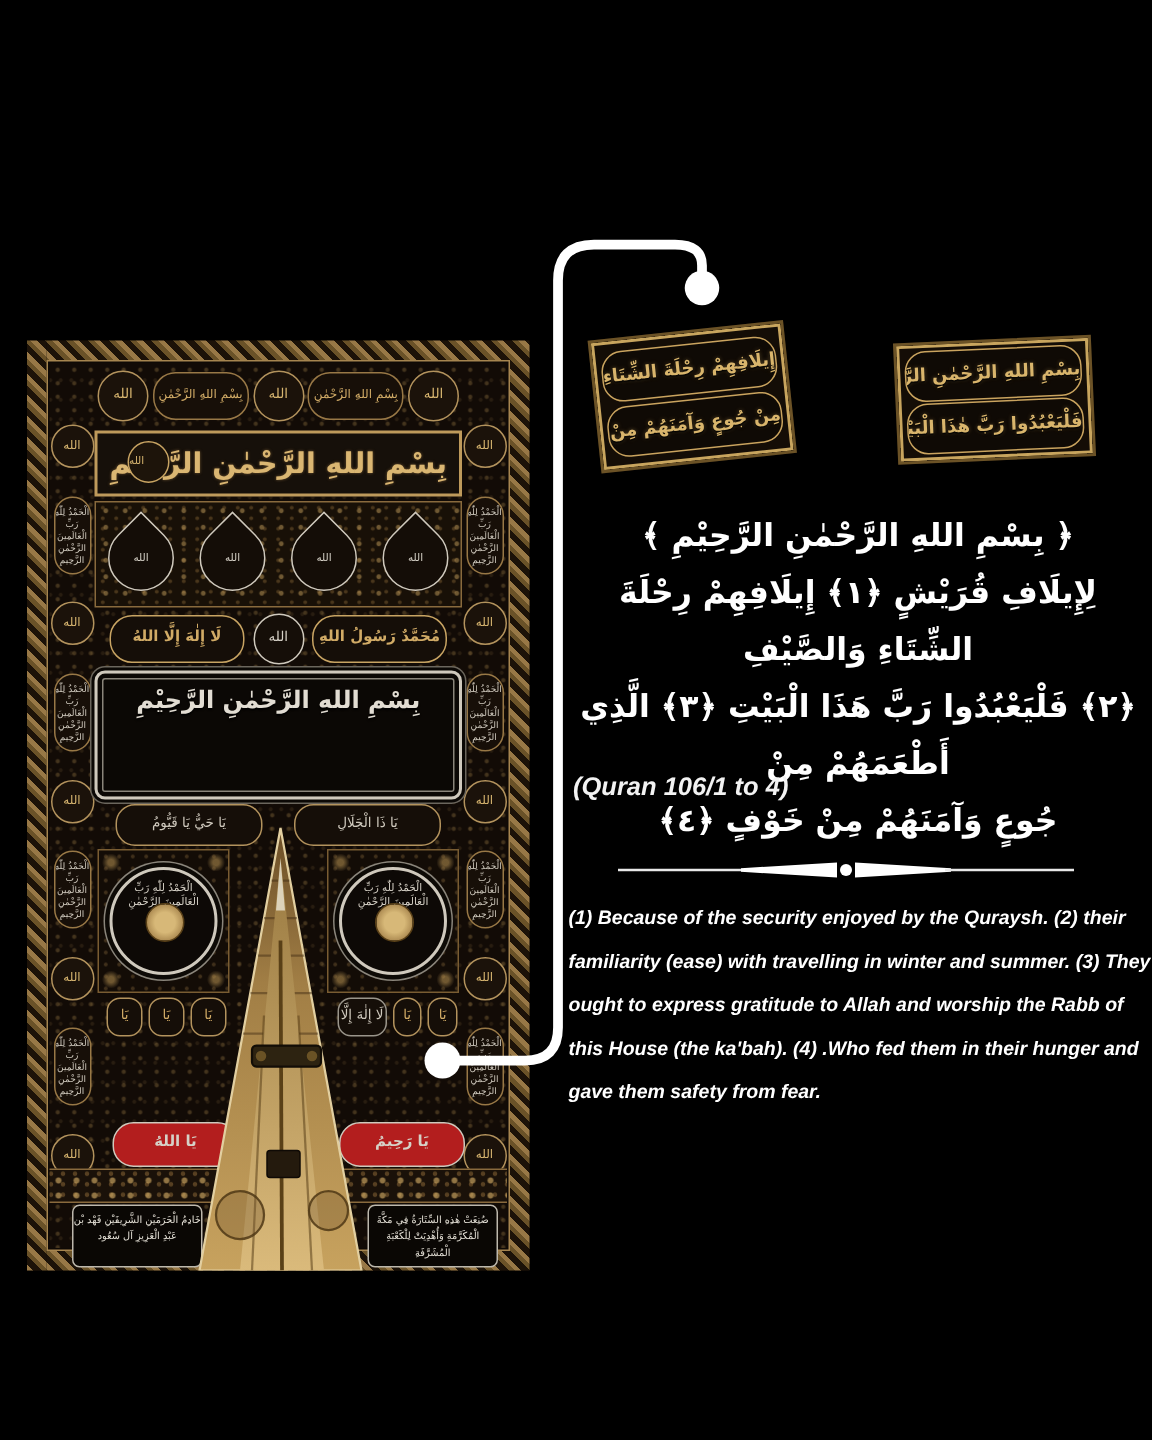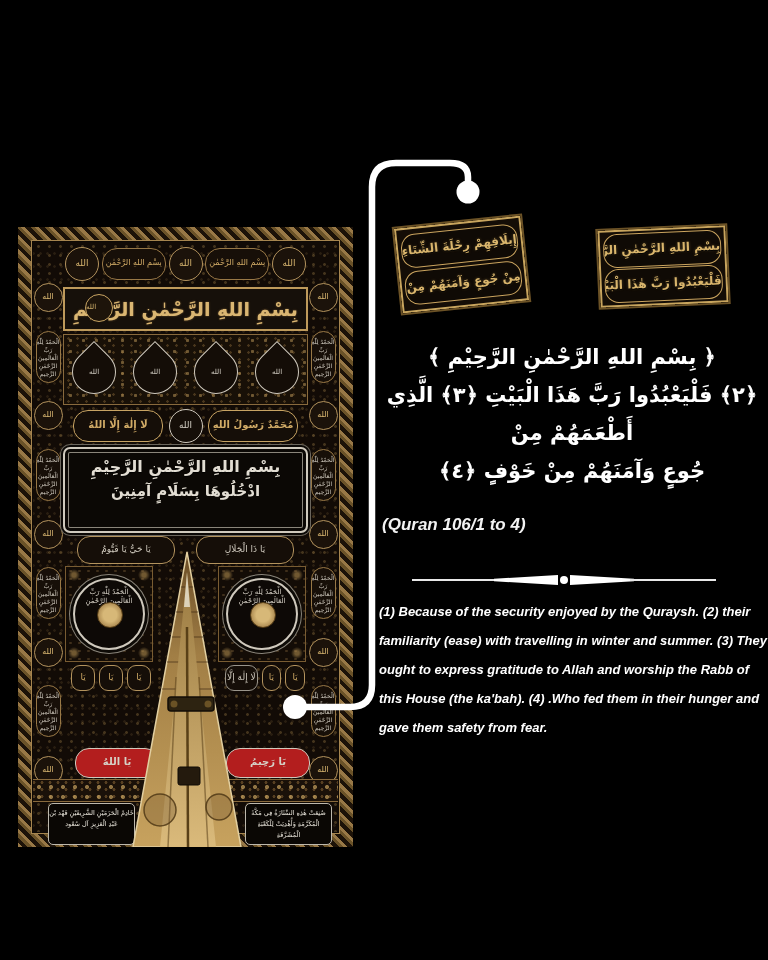--- a/index.html
+++ b/index.html
@@ -182,21 +182,20 @@
     </div>
 
     <div class="ctr ovband">
       <div class="ovb">لَا إِلٰهَ إِلَّا اللهُ</div>
       <div class="ovc">الله</div>
       <div class="ovb">مُحَمَّدٌ رَسُولُ اللهِ</div>
     </div>
 
     <div class="ctr sitara" dir="rtl">
       <div class="s1">بِسْمِ اللهِ الرَّحْمٰنِ الرَّحِيْمِ</div>
-      <div class="s2">ادْخُلُوهَا بِسَلَامٍ آمِنِينَ</div>
     </div>
 
     <div class="ctr band2">
       <div class="b2c">يَا حَيُّ يَا قَيُّومُ</div>
       <div class="b2c">يَا ذَا الْجَلَالِ</div>
     </div>
 
     <div class="bigmed" style="left:47px;top:339px;">
       <div class="ring">الْحَمْدُ لِلّٰهِ رَبِّ الْعَالَمِينَ الرَّحْمٰنِ الرَّحِيمِ</div>
       <div class="core"></div>
@@ -267,20 +266,21 @@
   </div>
 
   <svg class="connector" width="768" height="960" viewBox="0 0 768 960">
     <path d="M 303 707 L 350 707 Q 372 707 372 685 L 372 187 Q 372 163 396 163 L 450 163 Q 468 163 468 177 L 468 181" fill="none" stroke="#ffffff" stroke-width="6.5" stroke-linecap="round"></path>
     <circle cx="468" cy="192" r="11.5" fill="#ffffff"></circle>
     <circle cx="295" cy="707" r="12" fill="#ffffff"></circle>
   </svg>
 
   <div class="verse">
     <div>﴿ بِسْمِ اللهِ الرَّحْمٰنِ الرَّحِيْمِ ﴾</div>
+    <div>لِإِيلَافِ قُرَيْشٍ ﴿١﴾ إِيلَافِهِمْ رِحْلَةَ الشِّتَاءِ وَالصَّيْفِ</div>
     <div>﴿٢﴾ فَلْيَعْبُدُوا رَبَّ هَذَا الْبَيْتِ ﴿٣﴾ الَّذِي أَطْعَمَهُمْ مِنْ</div>
     <div>جُوعٍ وَآمَنَهُمْ مِنْ خَوْفٍ ﴿٤﴾</div>
   </div>
 
   <div class="reference">(Quran 106/1 to 4)</div>
 
   <svg class="divider" width="308" height="24" viewBox="0 0 308 24">
     <line x1="2" y1="12" x2="88" y2="12" stroke="#e8e8e8" stroke-width="1.8"></line>
     <polygon points="84,10.8 148,7 148,17 84,13.2" fill="#ffffff"></polygon>
     <circle cx="154" cy="12" r="4" fill="#ffffff"></circle>

